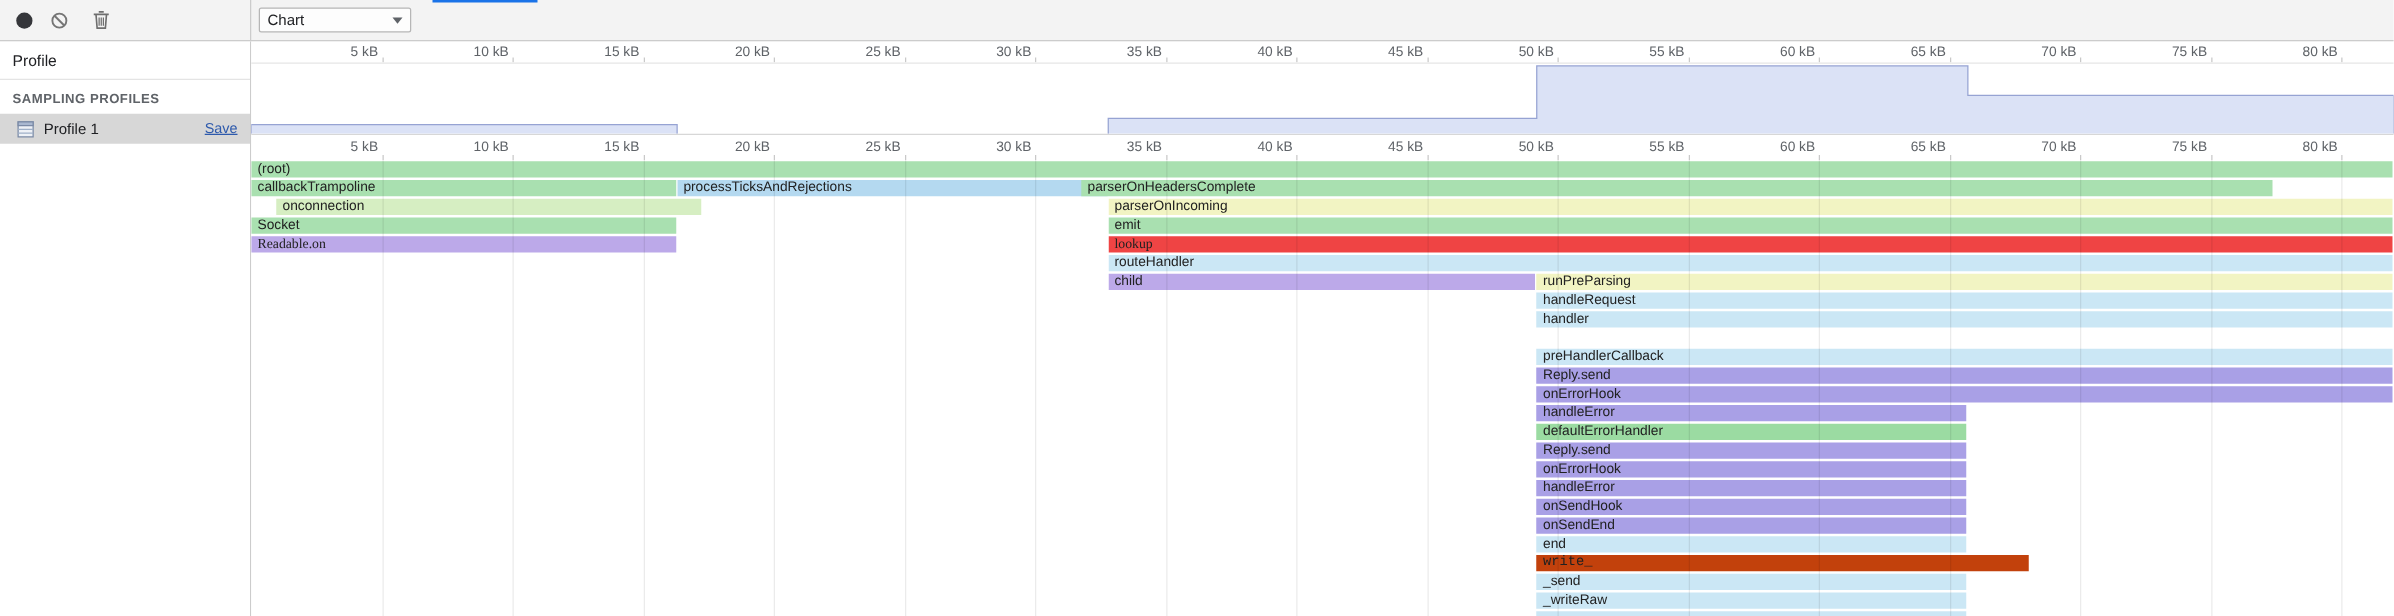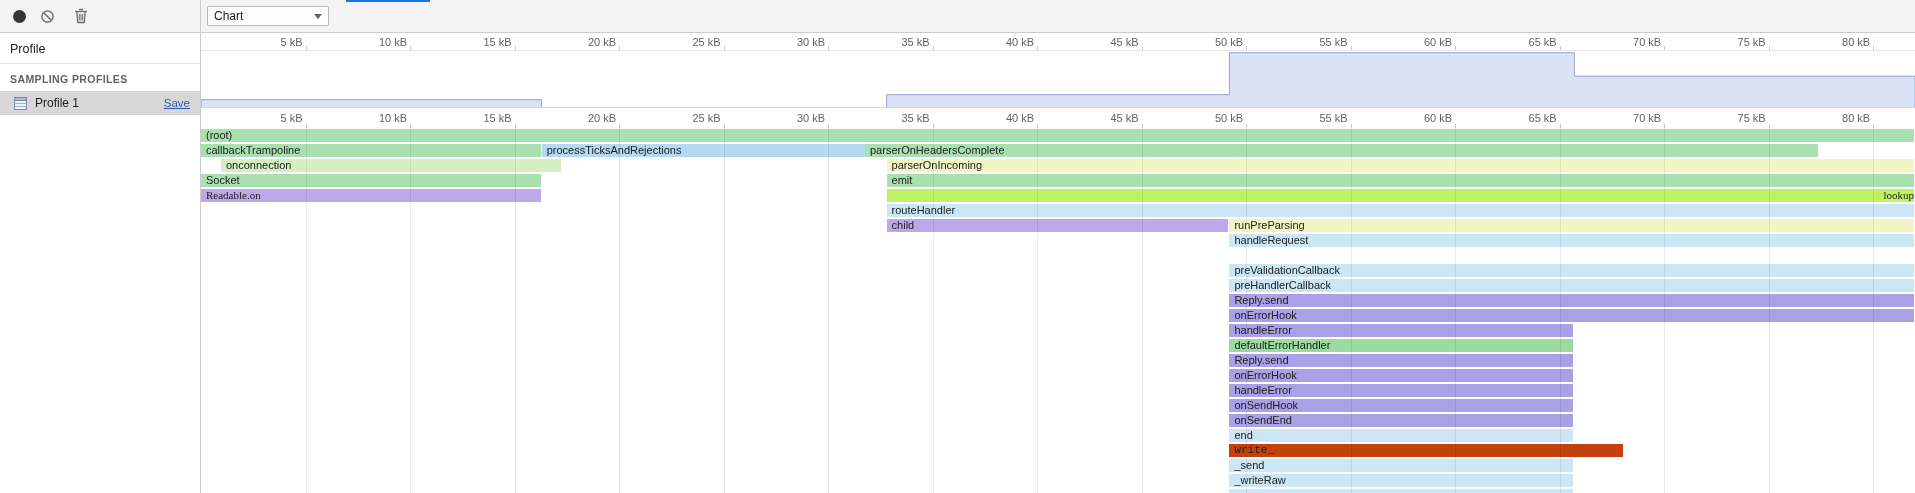--- a/index.html
+++ b/index.html
@@ -199,34 +199,34 @@
           <div class="flame-row" style="top: 30px;">
             <div class="frame" style="left: 0px; width: 339.71px; background: rgb(214, 238, 194); margin-left: 20px;">onconnection</div>
             <div class="frame" style="left: 685.6px; width: 1027.4px; background: rgb(242, 244, 195);">parserOnIncoming</div>
           </div>
           <div class="flame-row" style="top: 45px;">
             <div class="frame" style="left: 0px; width: 339.71px; background: rgb(169, 224, 176);">Socket</div>
             <div class="frame" style="left: 685.6px; width: 1027.4px; background: rgb(169, 224, 176);">emit</div>
           </div>
           <div class="flame-row" style="top: 60px; font-family: Liberation Serif, serif;">
             <div class="frame" style="left: 0px; width: 339.71px; background: rgb(188, 169, 233);">Readable.on</div>
-            <div class="frame" style="left: 685.6px; width: 1027.4px; background: #bef264; text-align: right;">lookup</div>
+            <div class="frame" style="left: 685.6px; width: 1027.4px; background: #ef4444;">lookup</div>
           </div>
           <div class="flame-row" style="top: 75px;">
             <div class="frame" style="left: 685.6px; width: 1027.4px; background: rgb(203, 231, 245);">routeHandler</div>
           </div>
           <div class="flame-row" style="top: 90px;">
             <div class="frame" style="left: 685.6px; width: 341.8px; background: rgb(188, 169, 233);">child</div>
             <div class="frame" style="left: 1028.4px; width: 684.6px; background: rgb(242, 244, 195);">runPreParsing</div>
           </div>
           <div class="flame-row" style="top: 105px;">
             <div class="frame" style="left: 1028.4px; width: 684.6px; background: rgb(203, 231, 245);">handleRequest</div>
           </div>
-          <div class="flame-row" style="top: 135px;">
-            <div class="frame" style="left: 1028.4px; width: 684.6px; background: rgb(203, 231, 245);">preValidationCallback</div>
+          <div class="flame-row" style="top: 120px;">
+            <div class="frame" style="left: 1028.4px; width: 684.6px; background: rgb(203, 231, 245);">handler</div>
           </div>
           <div class="flame-row" style="top: 150px;">
             <div class="frame" style="left: 1028.4px; width: 684.6px; background: rgb(203, 231, 245);">preHandlerCallback</div>
           </div>
           <div class="flame-row" style="top: 165px;">
             <div class="frame" style="left: 1028.4px; width: 684.6px; background: rgb(169, 160, 230);">Reply.send</div>
           </div>
           <div class="flame-row" style="top: 180px;">
             <div class="frame" style="left: 1028.4px; width: 684.6px; background: rgb(169, 160, 230);">onErrorHook</div>
           </div>

